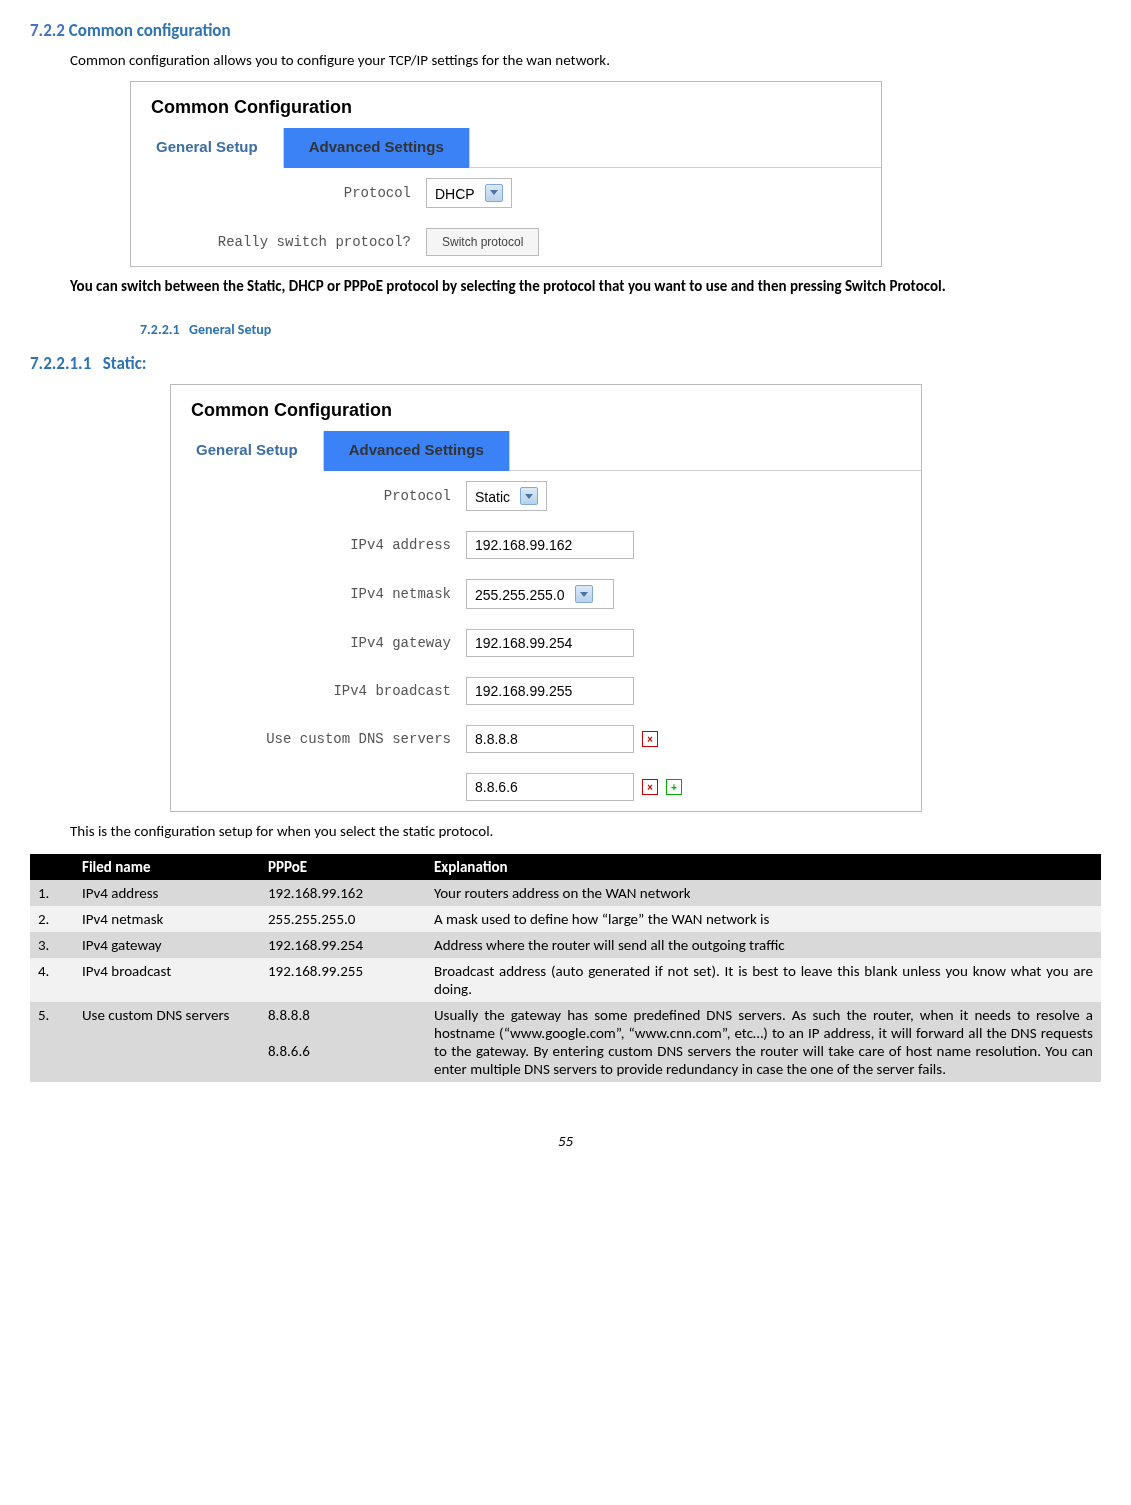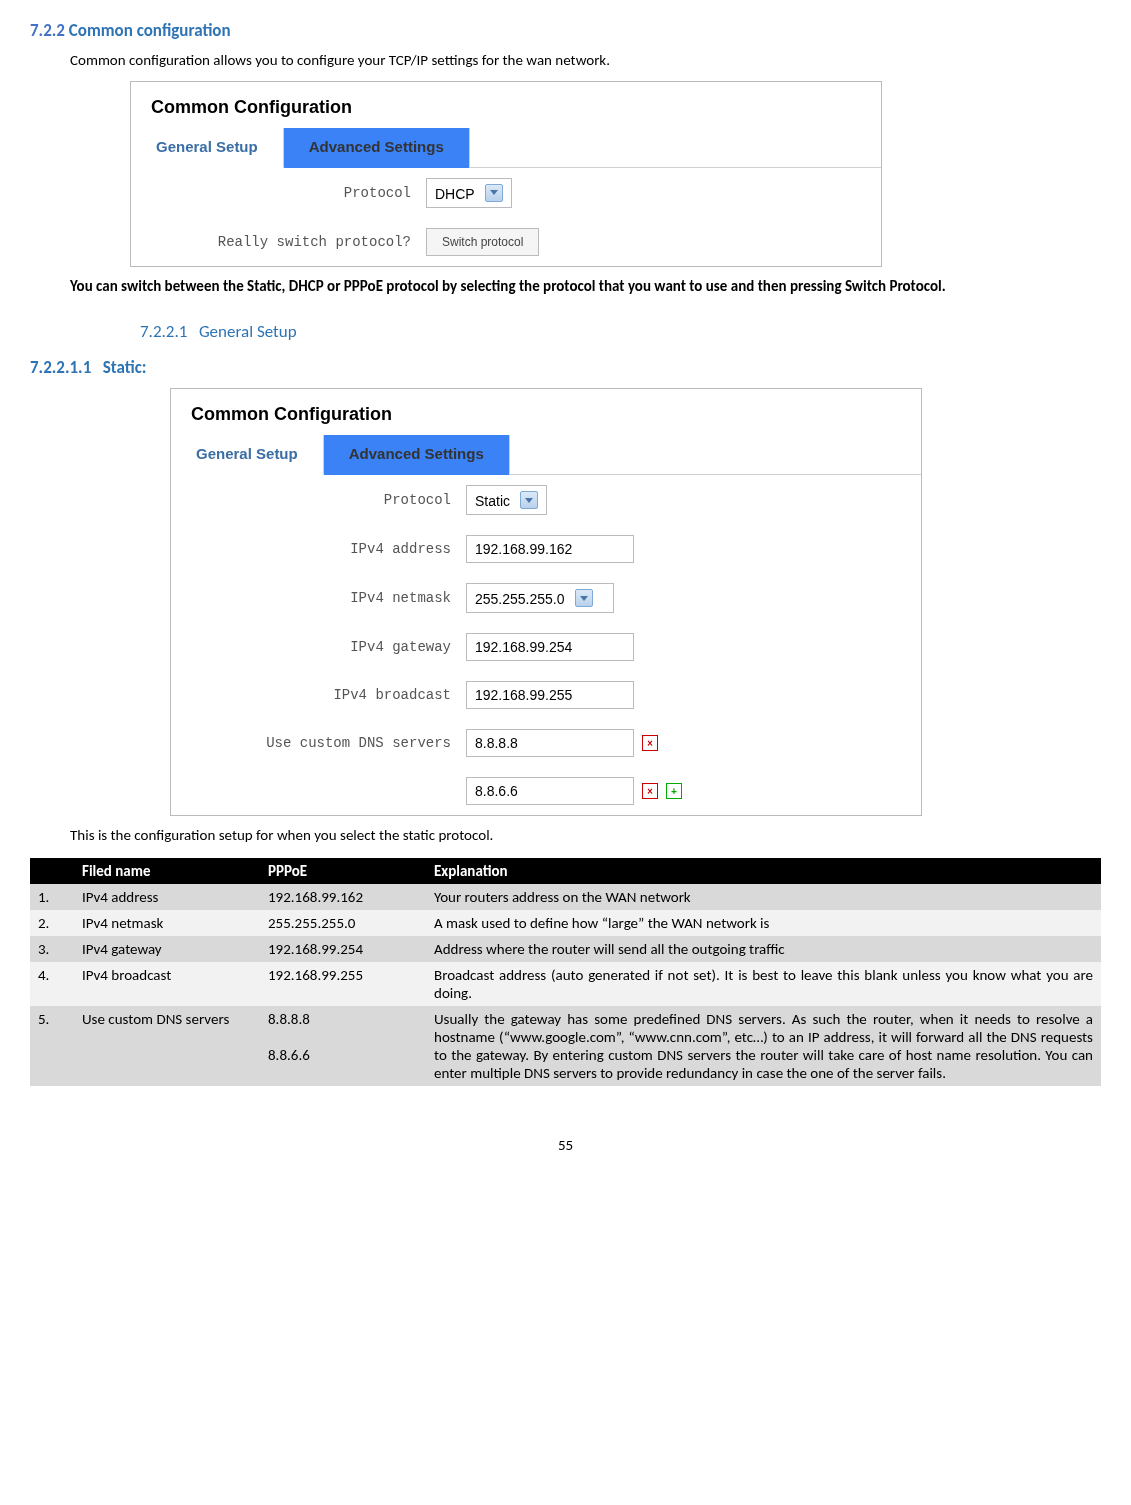--- a/index.html
+++ b/index.html
@@ -13,22 +13,22 @@
     }
     .heading-1 {
       color: #2e74b5;
       font-size: 17px;
       font-weight: bold;
       margin: 0 0 10px 0;
     }
     .heading-1 .num { color: #4472c4; }
     .heading-2 {
       color: #2e74b5;
-      font-size: 17px;
-      font-weight: normal;
+      font-size: 14px;
+      font-weight: bold;
       margin: 25px 0 10px 110px;
     }
     .heading-3 {
       color: #2e74b5;
       font-size: 17px;
       font-weight: bold;
       margin: 15px 0 10px 0;
     }
     .body-text {
       margin: 0 0 8px 40px;
@@ -164,21 +164,21 @@
     table.data-table td {
       padding: 4px 8px;
       vertical-align: top;
       text-align: justify;
     }
     table.data-table tr.odd td { background: #d9d9d9; }
     table.data-table tr.even td { background: #f2f2f2; }
     table.data-table td:first-child { width: 28px; }
     table.data-table td:nth-child(2) { width: 170px; }
     table.data-table td:nth-child(3) { width: 150px; }
-    .page-num { text-align: center; margin-top: 50px; font-size: 15px; }
+    .page-num { text-align: center; margin-top: 50px; font-size: 15px; font-style: italic; }
     .pre-line { white-space: pre-line; }
   </style>
 </head>
 <body>
 
 <div class="heading-1">
   <span class="num">7.2.2</span>
   <span>Common configuration</span>
 </div>
 

